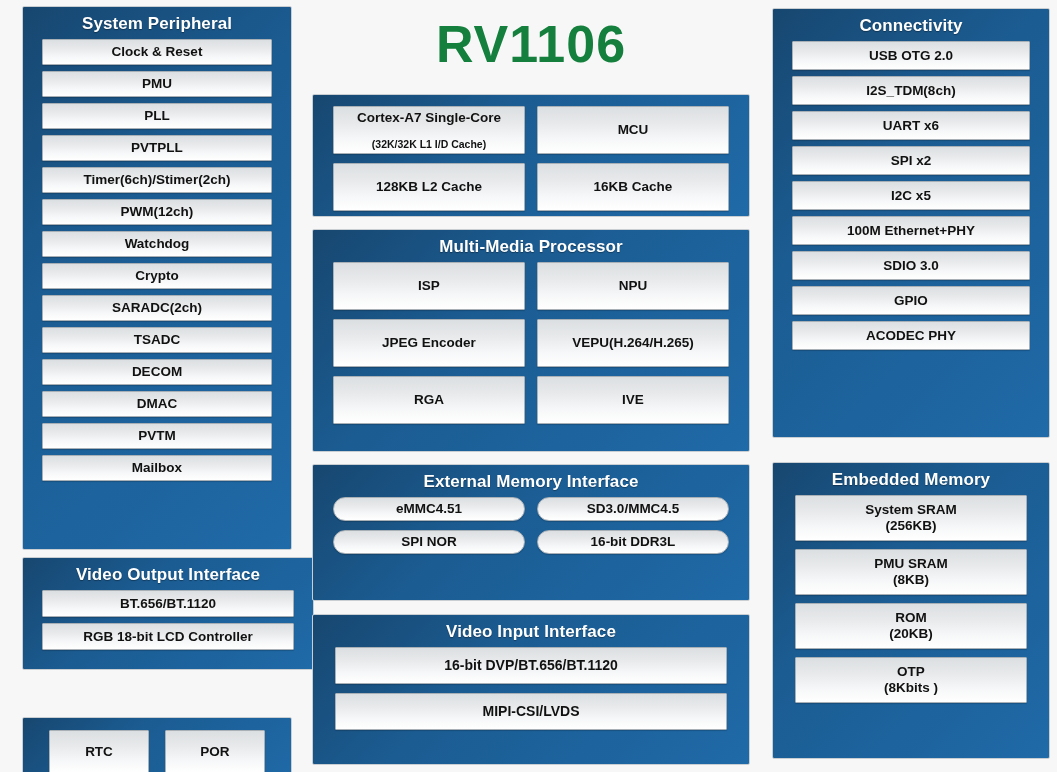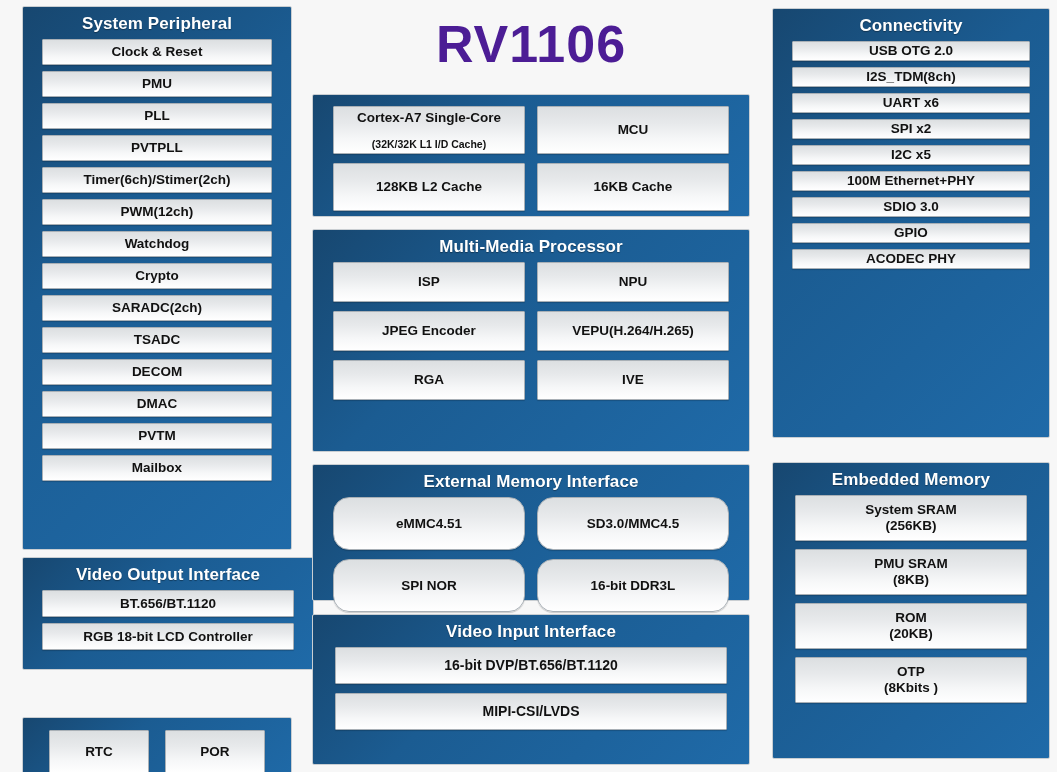--- a/index.html
+++ b/index.html
@@ -94,48 +94,48 @@
   #panel-video-input     { left: 312px; top: 614px; width: 438px; height: 151px; }
 
   .grid2 {
     display: grid;
     grid-template-columns: 1fr 1fr;
     gap: 9px 12px;
     padding: 0 10px 10px 10px;
   }
   #panel-cpu .grid2 { padding-top: 11px; }
   #panel-cpu .grid2 .box { height: 48px; }
-  #panel-multimedia .grid2 .box { height: 40px; }
-  #panel-external-memory .grid2 .box { height: 53px; border-radius: 16px; }
+  #panel-multimedia .grid2 .box { height: 48px; }
+  #panel-external-memory .grid2 .box { height: 24px; border-radius: 16px; }
 
   .stack-wide {
     display: flex;
     flex-direction: column;
     gap: 9px;
     padding: 0 12px 12px 12px;
   }
   #panel-video-input .stack-wide .box { height: 37px; font-size: 14px; }
 
   
   #panel-connectivity     { left: 772px; top: 8px;   width: 278px; height: 430px; }
   #panel-embedded-memory  { left: 772px; top: 462px; width: 278px; height: 297px; }
-  #panel-connectivity .stack .box { height: 20px; }
+  #panel-connectivity .stack .box { height: 29px; }
   #panel-embedded-memory .stack { gap: 8px; padding: 0 12px 10px 12px; }
   #panel-embedded-memory .stack .box { height: 46px; }
 
   
   #chip-title {
     position: absolute;
     left: 312px;
     top: 14px;
     width: 438px;
     text-align: center;
     font-size: 52px;
     font-weight: bold;
-    color: #4c1d95;
+    color: #15803d;
     letter-spacing: 1px;
     font-family: "Liberation Sans", sans-serif;
   }
 </style>
 </head>
 <body>
 
 <div id="chip-title">RV1106</div>
 
 <div class="panel" id="panel-system-peripheral">

